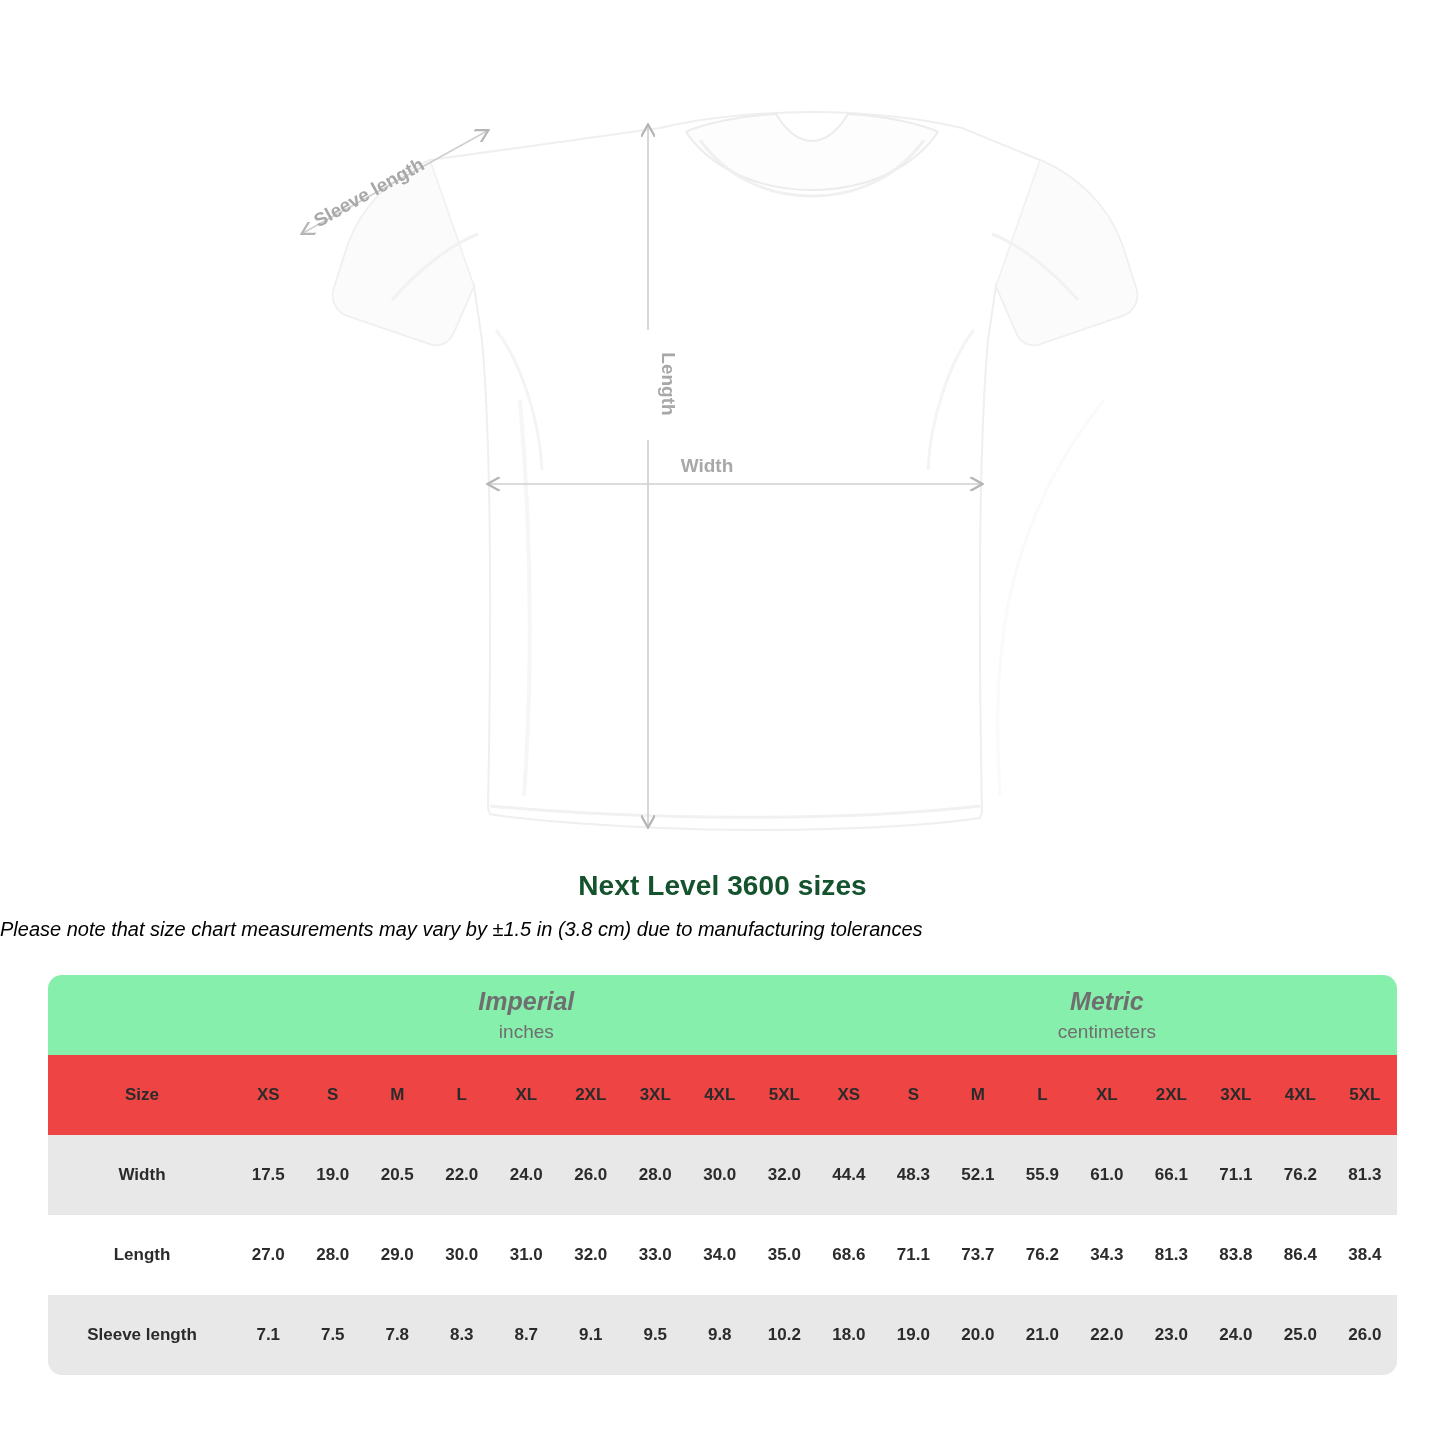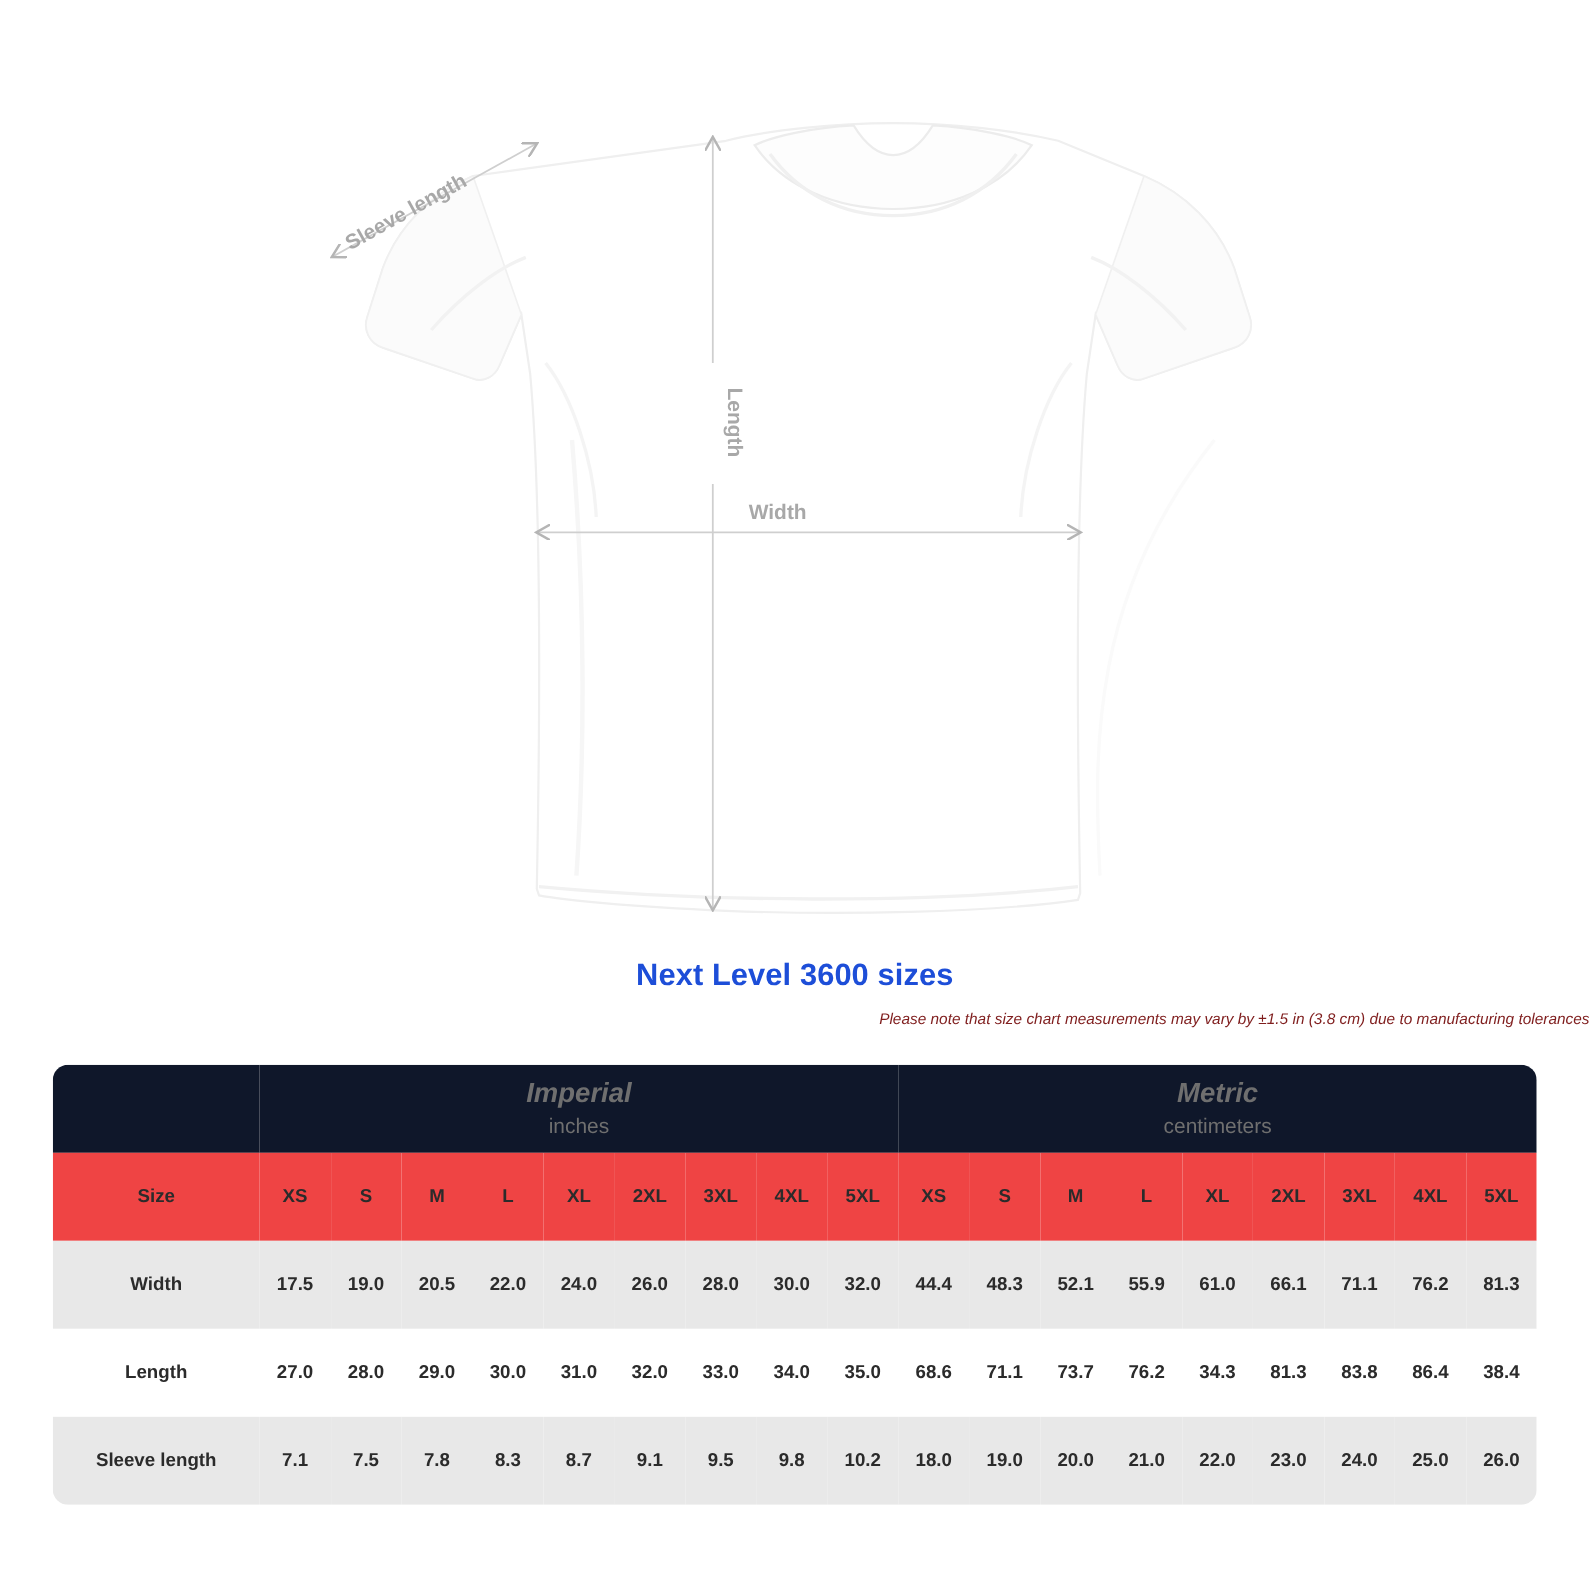--- a/index.html
+++ b/index.html
@@ -23,29 +23,29 @@
     width: 1445px;
     height: 860px;
   }
   .illus svg { display: block; }
 
   
   .chart-title {
     text-align: center;
     font-size: 28px;
     font-weight: bold;
-    color: #1d4ed8;
+    color: #14532d;
     margin: 10px 0 0 0;
     letter-spacing: 0.1px;
   }
   .chart-note {
-    text-align: right;
-    font-size: 14px;
+    text-align: left;
+    font-size: 20px;
     font-style: italic;
-    color: #7f1d1d;
+    color: #000000;
     margin: 16px 0 0 0;
   }
 
   
   .table-wrap {
     margin: 34px 48px 0 48px;
     border-radius: 14px;
     overflow: hidden;
   }
   table.sizes {
@@ -58,21 +58,21 @@
     vertical-align: middle;
     font-size: 17px;
     color: #2b2b2b;
     font-weight: bold;
     border: none;
     padding: 0;
     height: 80px;
   }
   
   .band td {
-    background: #0f172a;
+    background: #86efac;
     height: 118px;
   }
   .unit-sys {
     font-size: 25px;
     font-style: italic;
     font-weight: bold;
     color: #6f6f6f;
     line-height: 1.15;
   }
   .unit-sub {

